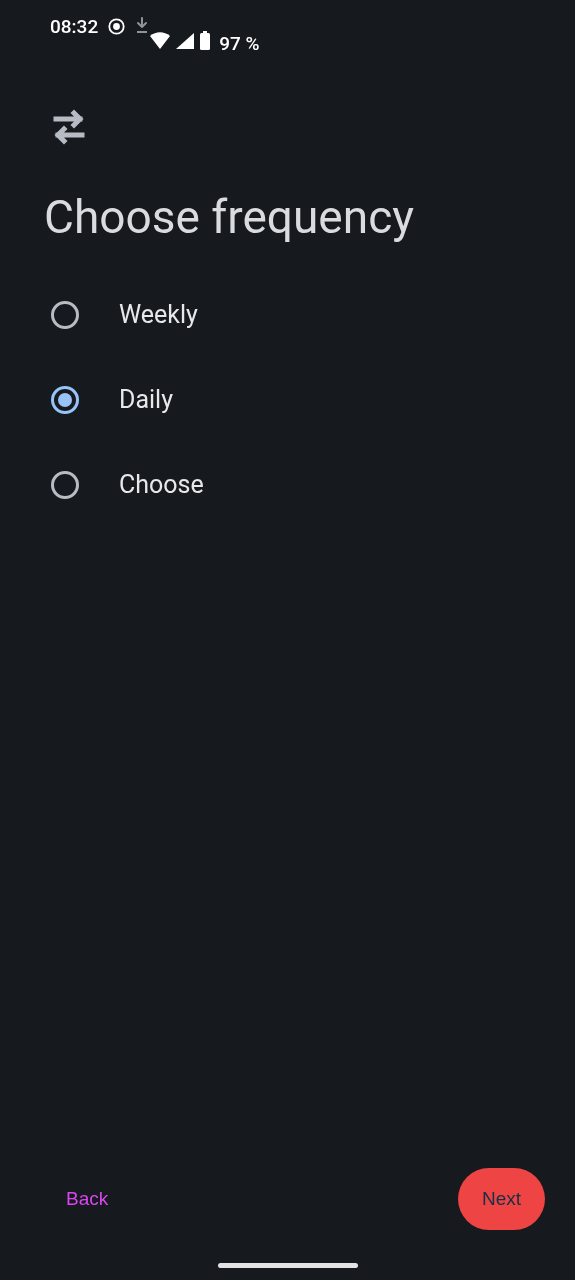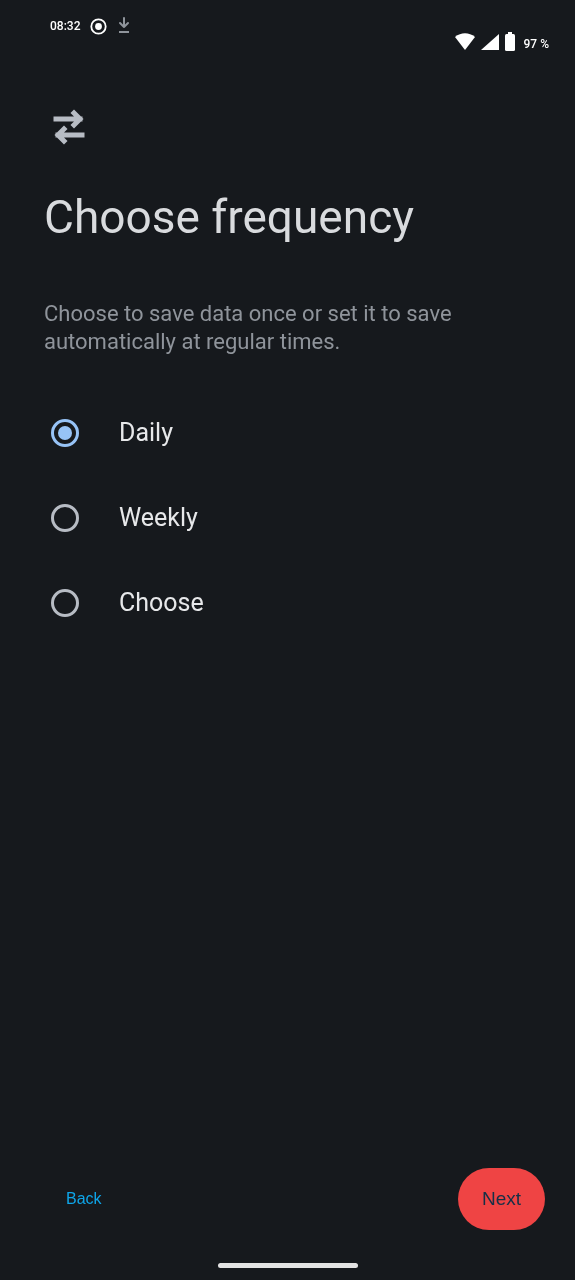--- a/index.html
+++ b/index.html
@@ -10,23 +10,22 @@
       color: #e3e3e3;
       font-family: Roboto, "Segoe UI", Arial, sans-serif;
       overflow: hidden;
       position: relative;
     }
     
     .status-bar {
       height: 52px;
       display: flex;
       align-items: center;
-      justify-content: space-between;
       padding: 0 26px 0 50px;
-      font-size: 12px;
+      font-size: 19px;
       font-weight: 500;
       color: #ffffff;
     }
     .status-left { display: flex; align-items: center; gap: 10px; }
     .status-right { display: flex; align-items: center; gap: 4px; margin-top: 35px; }
     .screen-record-icon, .download-icon {
       display: inline-flex;
       align-items: center;
       justify-content: center;
     }
@@ -92,22 +91,22 @@
       left: 0;
       right: 0;
       padding: 0 30px;
       display: flex;
       align-items: center;
       justify-content: space-between;
     }
     .back-btn {
       background: none;
       border: none;
-      color: #0ea5e9;
-      font-size: 16px;
+      color: #d946ef;
+      font-size: 19px;
       font-weight: 500;
       padding: 12px 36px;
       cursor: pointer;
     }
     .next-btn {
       background: #ef4444;
       color: #153047;
       border: none;
       border-radius: 32px;
       font-size: 19px;
@@ -168,35 +167,34 @@
 </div>
 
 <div class="content">
   <div class="repeat-icon">
     <svg width="50" height="50" viewBox="0 0 50 50">
       <path d="M12 17 H36 M36 17 L30 11 M36 17 L30 23" stroke="#b7bcc4" stroke-width="5" fill="none" stroke-linecap="square" stroke-linejoin="miter"></path>
       <path d="M38 33 H14 M14 33 L20 27 M14 33 L20 39" stroke="#b7bcc4" stroke-width="5" fill="none" stroke-linecap="square" stroke-linejoin="miter"></path>
     </svg>
   </div>
   <h1 class="page-title">Choose frequency</h1>
-  <p class="page-desc">Choose to save data once or set it to save automatically at regular times.</p>
 
   <div class="radio-list">
+    <div class="radio-item">
+      <span class="radio-outer"></span>
+      <span class="radio-label">Weekly</span>
+    </div>
     <div class="radio-item">
       <span class="radio-outer selected">
           <span class="radio-inner"></span>
         </span>
       <span class="radio-label">Daily</span>
     </div>
     <div class="radio-item">
       <span class="radio-outer"></span>
-      <span class="radio-label">Weekly</span>
-    </div>
-    <div class="radio-item">
-      <span class="radio-outer"></span>
       <span class="radio-label">Choose</span>
     </div>
   </div>
 </div>
 
 <div class="bottom-bar">
   <button class="back-btn">Back</button>
   <button class="next-btn">Next</button>
 </div>
 

